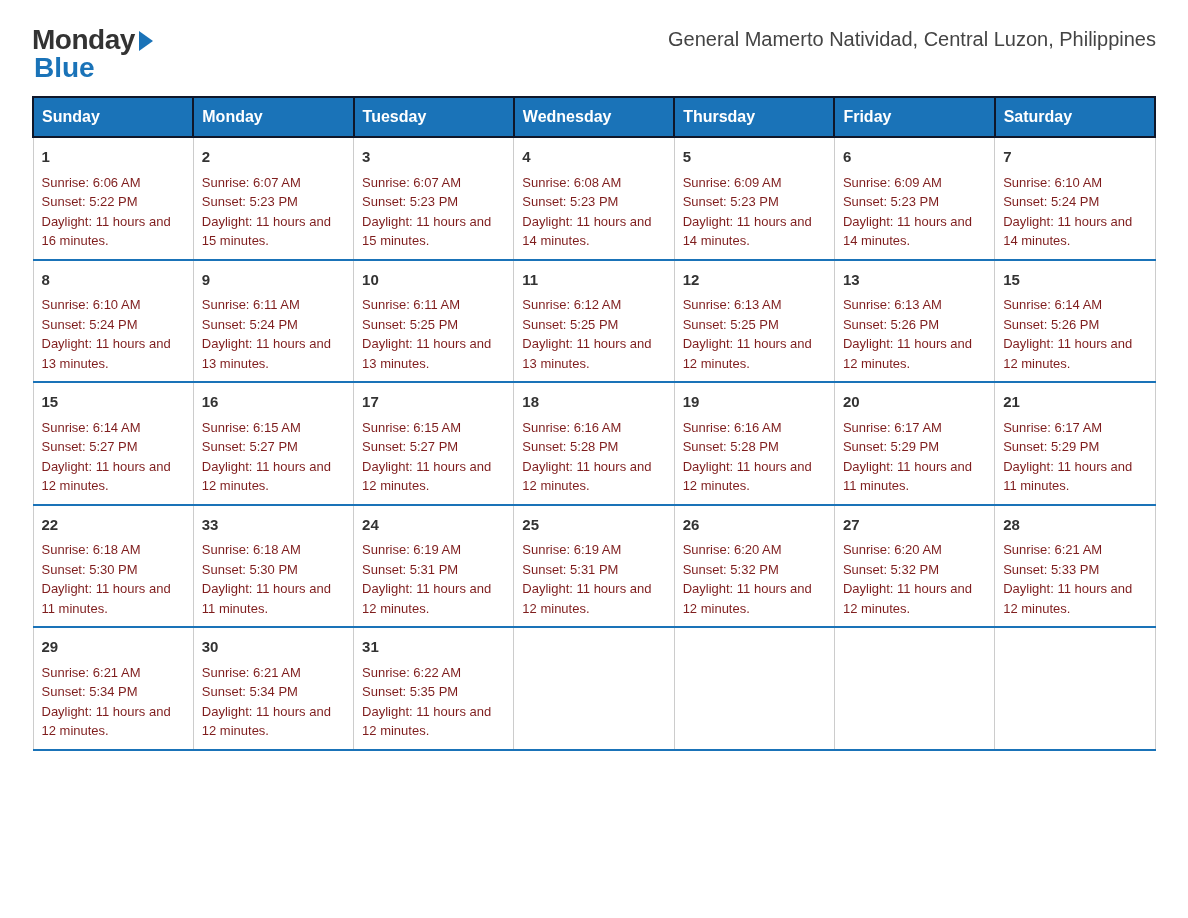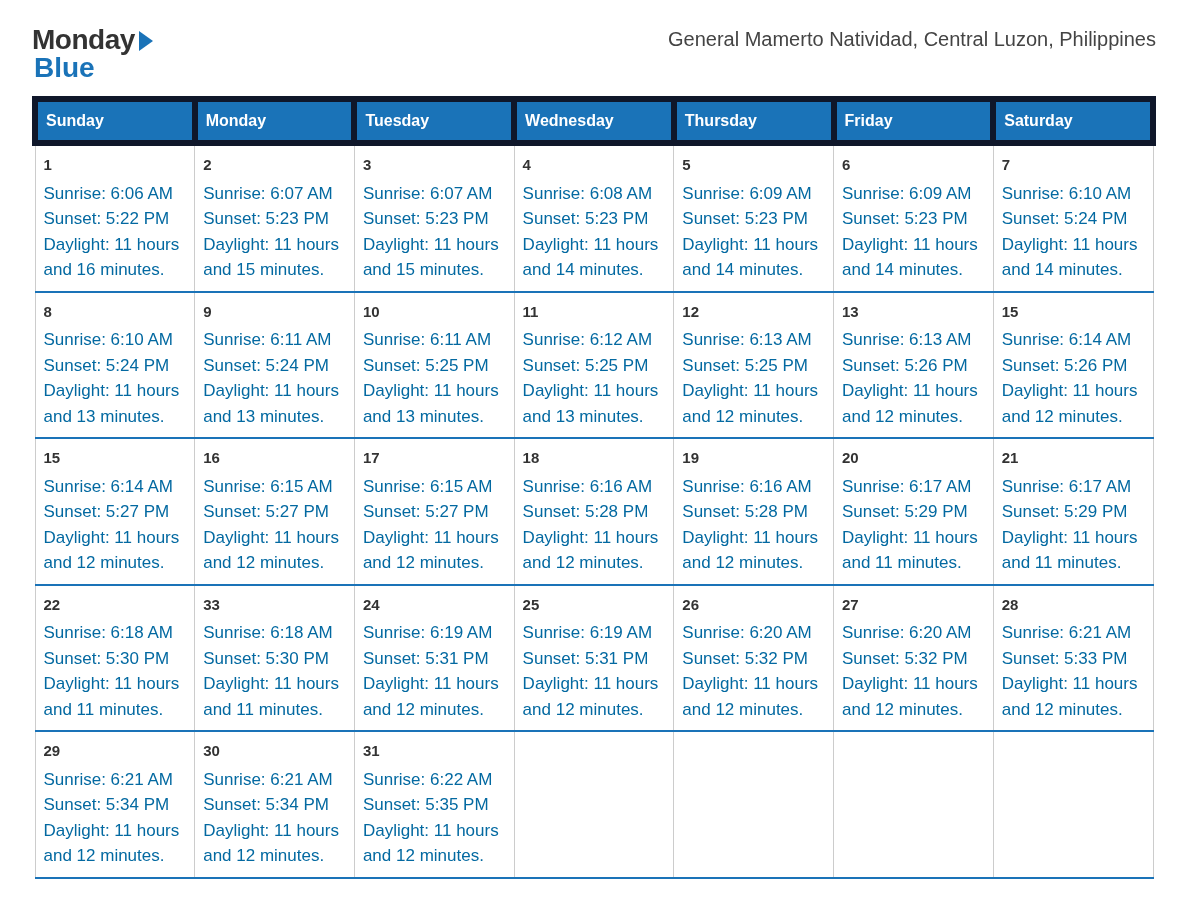--- a/index.html
+++ b/index.html
@@ -66,21 +66,21 @@
       border-collapse: collapse;
       margin-top: 12px;
     }
     .calendar thead th {
       background-color: #1a73b8;
       color: #fff;
       font-size: 16px;
       font-weight: bold;
       padding: 10px 8px;
       text-align: left;
-      border: 6px solid #0f172a;
+      border: 2px solid #0f172a;
     }
     .calendar tbody td {
       vertical-align: top;
       padding: 8px;
       border: 1px solid #ccc;
       font-size: 13px;
       color: #333;
       width: 14.28%;
       min-height: 100px;
       line-height: 1.5;
@@ -88,22 +88,22 @@
     .calendar tbody tr {
       border-bottom: 2px solid #1a73b8;
     }
     .day-number {
       font-size: 15px;
       font-weight: bold;
       margin-bottom: 4px;
       display: block;
     }
     .day-info {
-      font-size: 17px;
-      color: #0369a1;
+      font-size: 13px;
+      color: #7f1d1d;
     }
   </style>
 </head>
 <body>
 
 <div class="header">
   <div class="logo">
     <div class="logo-general">
       <span>Monday</span>
       <span class="logo-triangle"></span>

